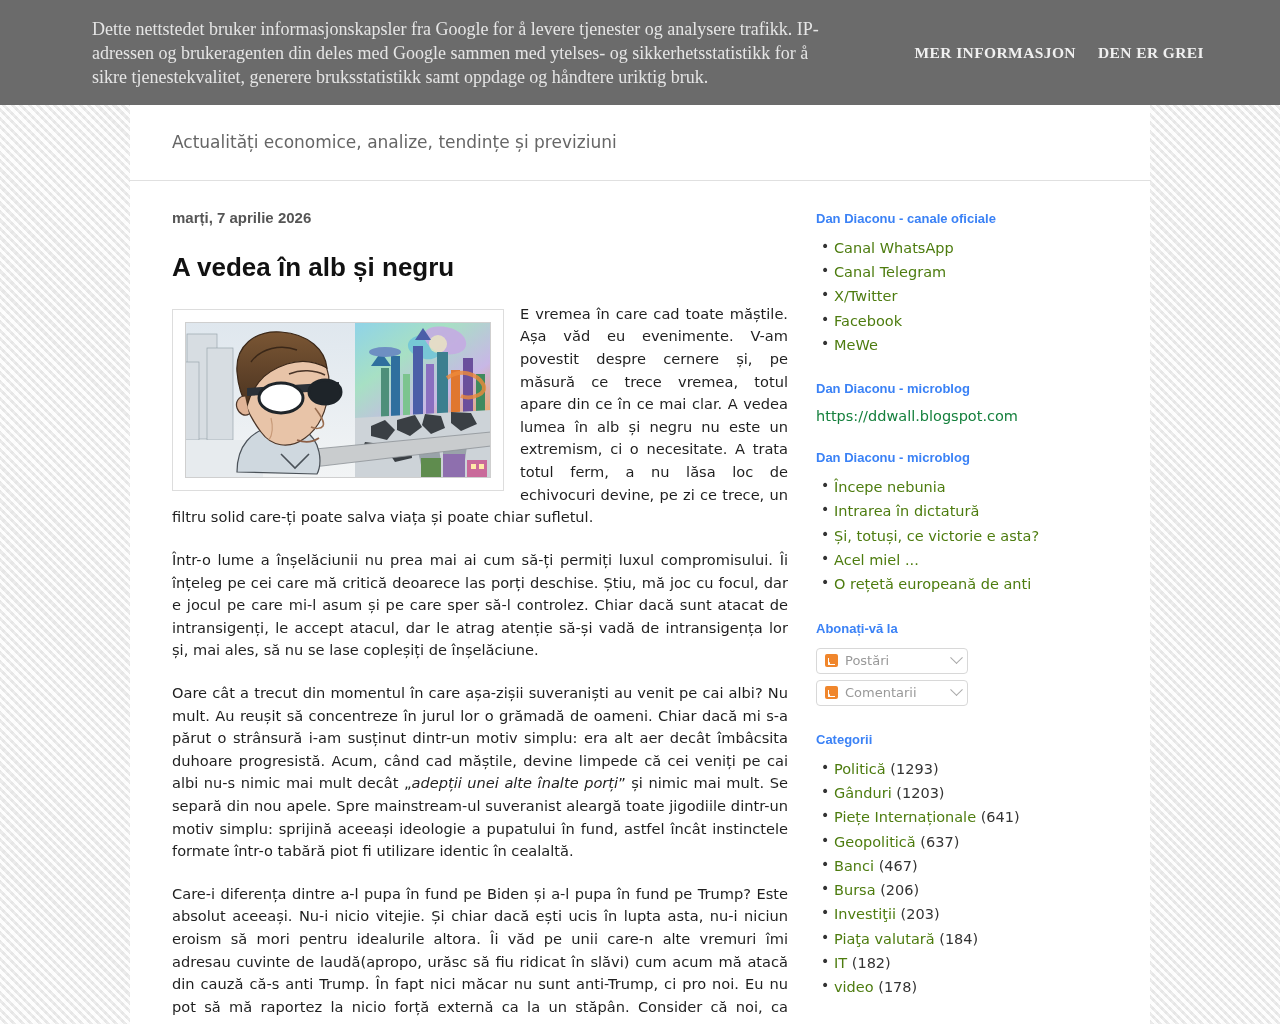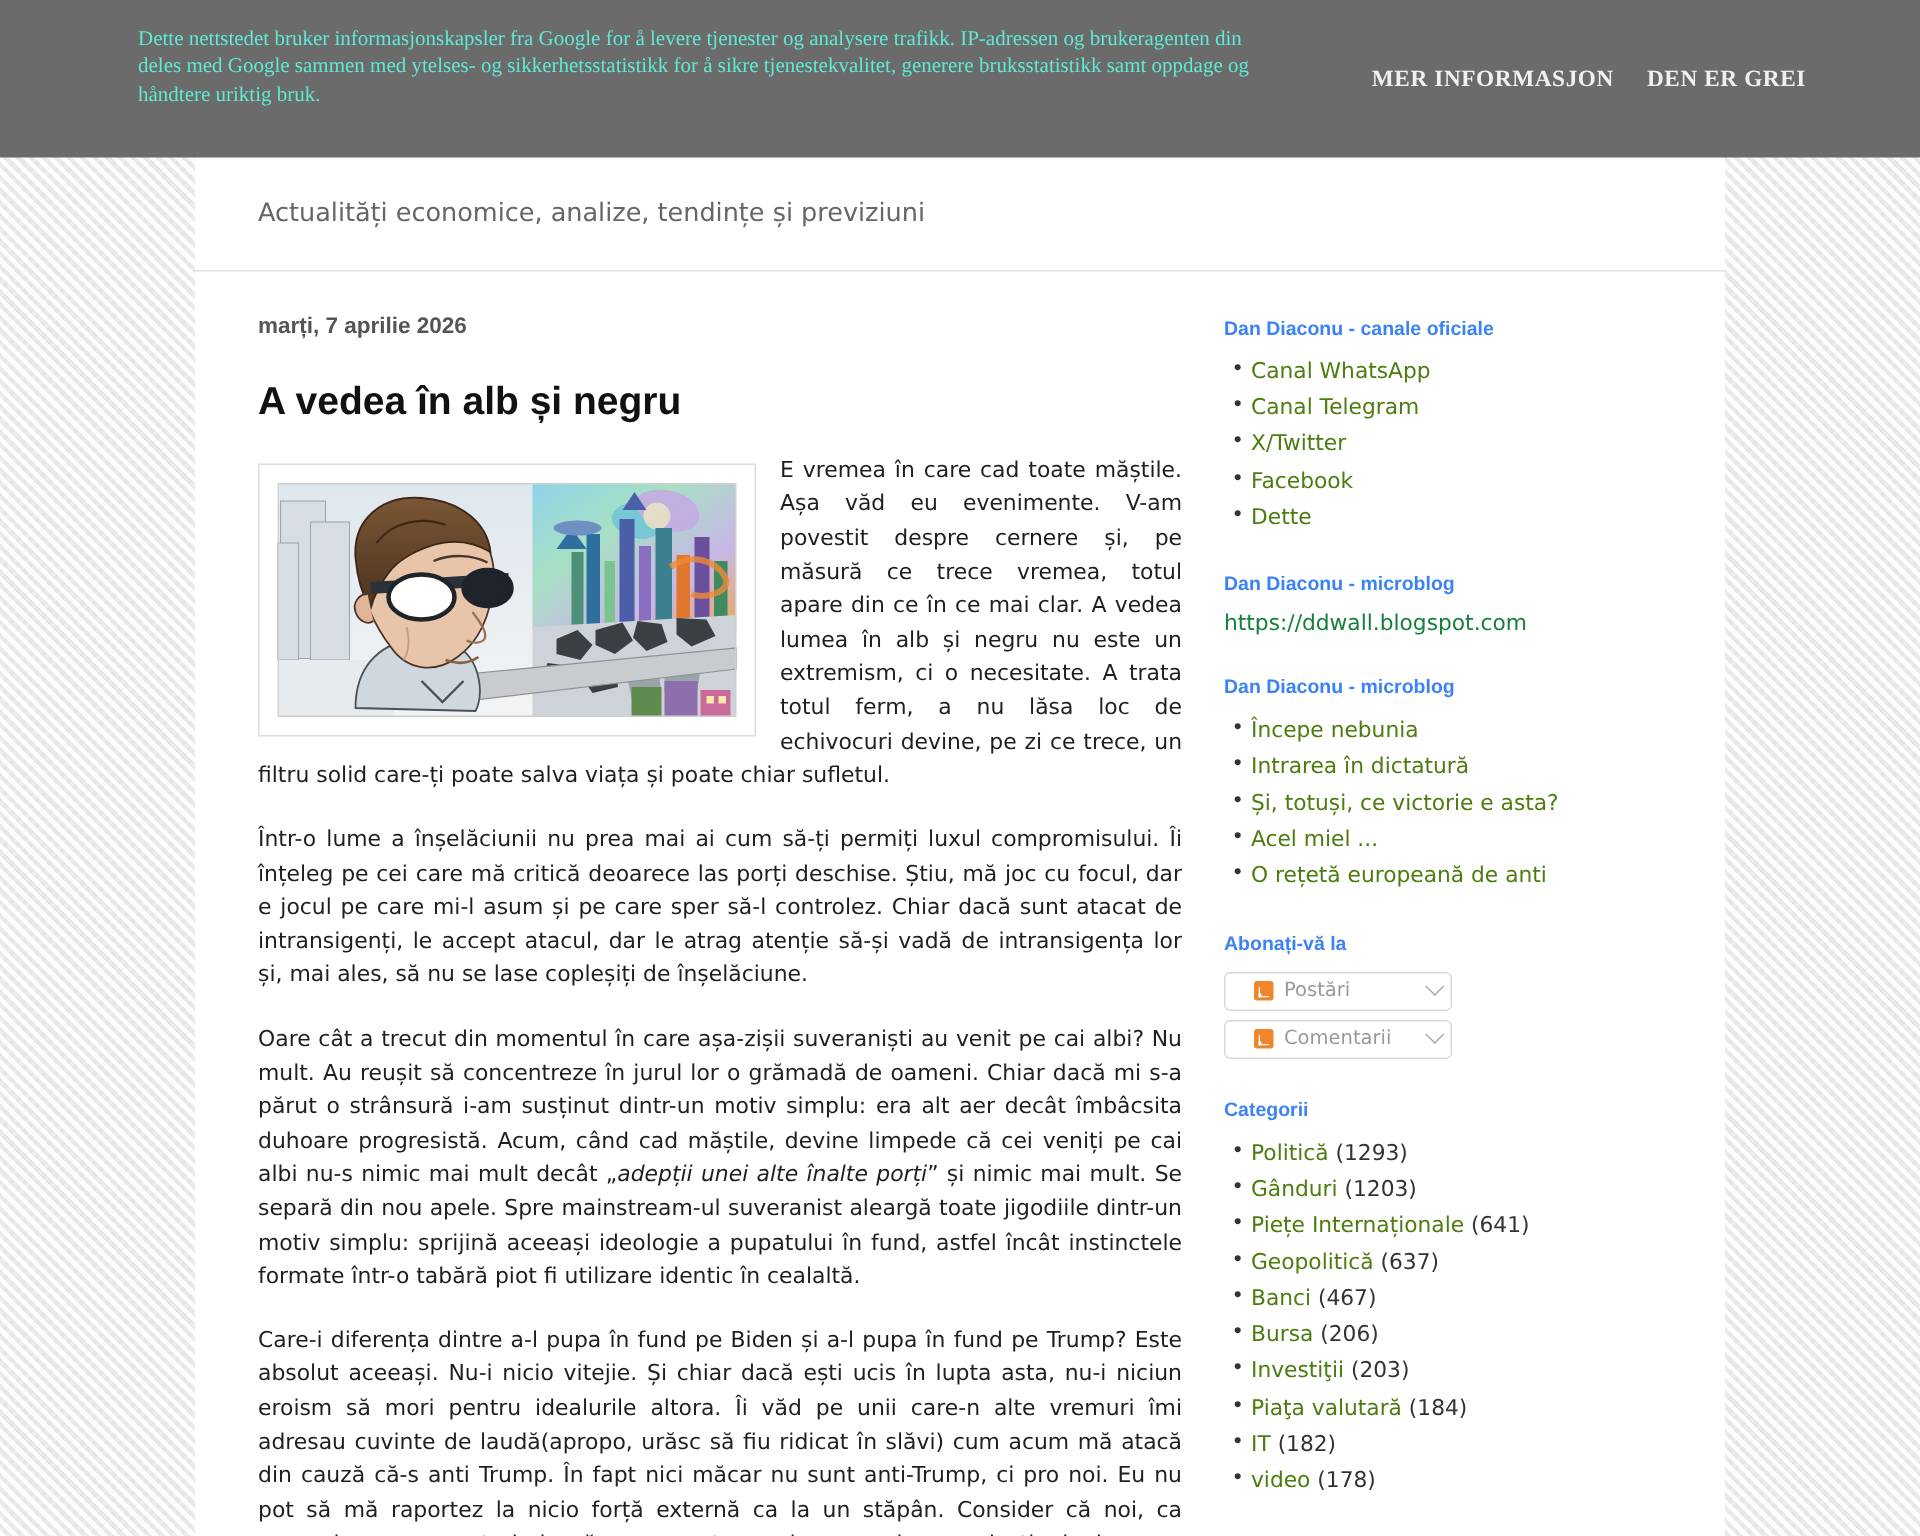--- a/index.html
+++ b/index.html
@@ -160,21 +160,21 @@
 
   
   .subscribe-box {
     width: 152px;
     height: 26px;
     border: 1px solid #d8d8d8;
     border-radius: 4px;
     background: #ffffff;
     display: flex;
     align-items: center;
-    padding: 0 6px 0 19px;
+    padding: 0 6px 0 8px;
     box-sizing: border-box;
     margin-bottom: 6px;
     cursor: pointer;
   }
   .rss-icon {
     width: 13px;
     height: 13px;
     border-radius: 2px;
     background: #f0862c;
     position: relative;
@@ -224,23 +224,23 @@
     background: #6b6b6b;
     z-index: 50;
     box-sizing: border-box;
   }
   #cookie-text {
     position: absolute;
     left: 92px;
     top: 18px;
     width: 745px;
     font-family: "Liberation Serif", serif;
-    font-size: 14px;
+    font-size: 18px;
     line-height: 1.32;
-    color: #5eead4;
+    color: #e5e5e5;
   }
   #cookie-actions {
     position: absolute;
     right: 76px;
     top: 44px;
     display: flex;
     gap: 22px;
   }
   .cookie-btn {
     font-family: "Liberation Serif", serif;
@@ -388,21 +388,21 @@
 
     <aside id="sidebar-column">
 
       <section class="sb-section">
         <div class="sb-title">Dan Diaconu - canale oficiale</div>
         <ul class="sb-list">
           <li><a class="sb-link">Canal WhatsApp</a></li>
           <li><a class="sb-link">Canal Telegram</a></li>
           <li><a class="sb-link">X/Twitter</a></li>
           <li><a class="sb-link">Facebook</a></li>
-          <li><a class="sb-link">Dette</a></li>
+          <li><a class="sb-link">MeWe</a></li>
         </ul>
       </section>
 
       <section class="sb-section">
         <div class="sb-title">Dan Diaconu - microblog</div>
         <a class="sb-plain-link">https://ddwall.blogspot.com</a>
       </section>
 
       <section class="sb-section">
         <div class="sb-title">Dan Diaconu - microblog</div>

